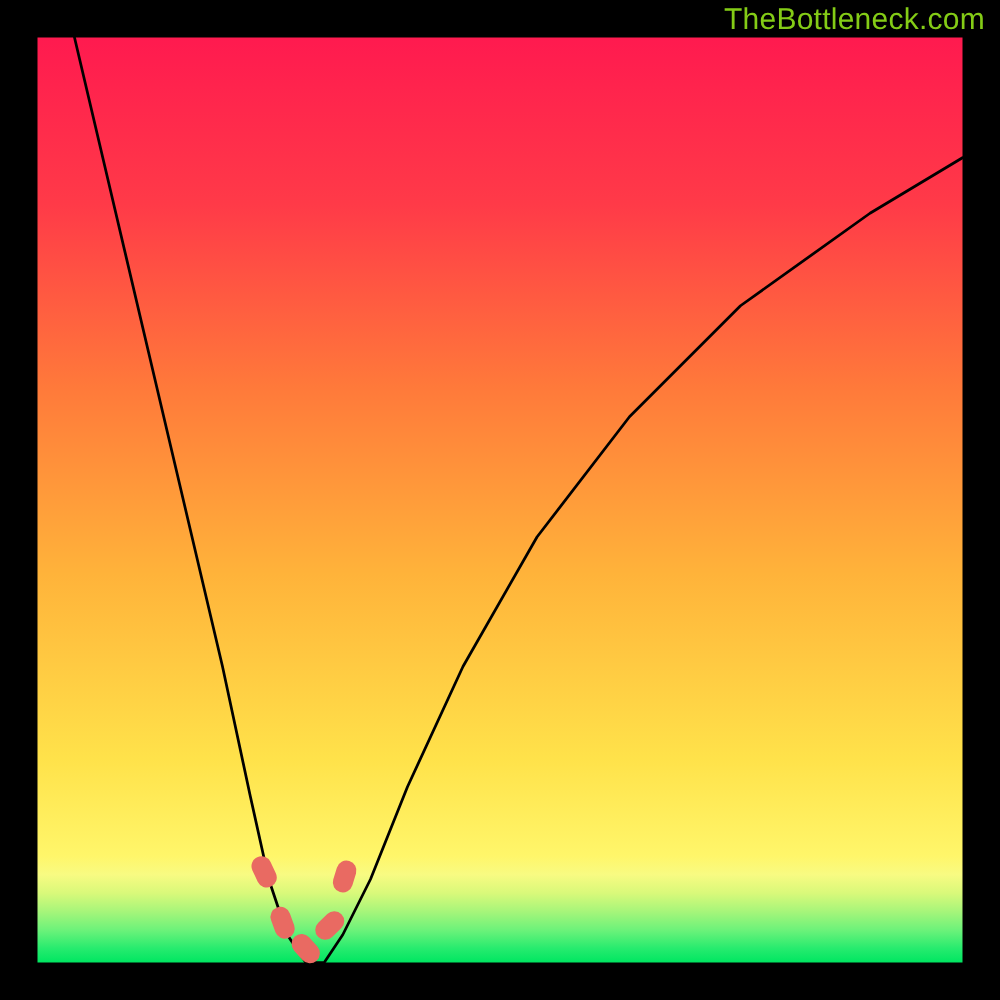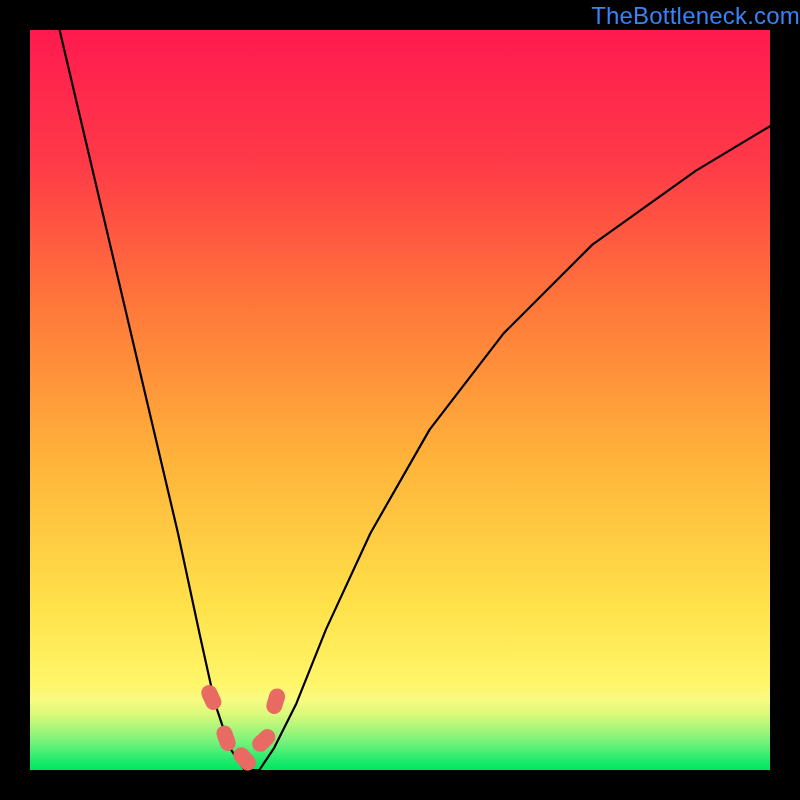--- a/index.html
+++ b/index.html
@@ -1,17 +1,17 @@
 <!DOCTYPE html>
 <html><head>
 <meta charset="utf-8">
 <style>
   html,body{margin:0;padding:0;width:800px;height:800px;background:#000;overflow:hidden;font-family:Arial,Helvetica,sans-serif}
   .stage{position:absolute;left:0;top:0;width:800px;height:800px;background:#000}
-  .watermark{position:absolute;right:0;top:2px;color:#3b82f6;font-size:24px;font-weight:400;letter-spacing:0.2px}
+  .watermark{position:absolute;right:12px;top:2px;color:#84cc16;font-size:24px;font-weight:400;letter-spacing:0.2px}
   svg{position:absolute;left:0;top:0}
 </style>
 </head>
 <body>
 
 <div class="stage">
 
   <svg width="800" height="800" viewBox="0 0 800 800">
     <defs>
       <linearGradient id="heat" x1="0" y1="0" x2="0" y2="1">

